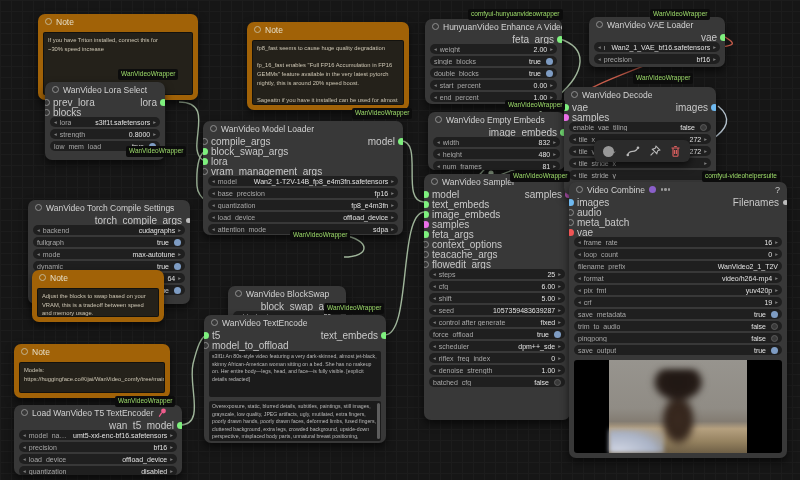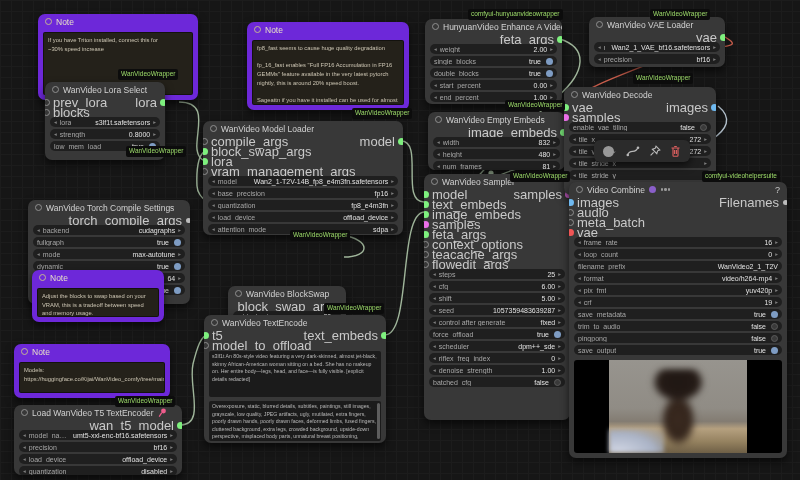--- a/index.html
+++ b/index.html
@@ -3,30 +3,30 @@
 <meta charset="utf-8">
 <style>
   html,body{margin:0;padding:0;background:#0e0e0e}
   .canvas{position:relative;width:800px;height:480px;overflow:hidden;background:#161616;
     font-family:"Liberation Sans","DejaVu Sans",sans-serif;}
   .grid{position:absolute;inset:0;z-index:0;
     background-image:linear-gradient(#1c1c1c 1px,transparent 1px),linear-gradient(90deg,#1c1c1c 1px,transparent 1px);
     background-size:11px 11px;}
   svg.links{position:absolute;inset:0;width:800px;height:480px;pointer-events:none;z-index:1}
   .node{position:absolute;border-radius:7px;background:#383838;box-shadow:0 4px 9px rgba(0,0,0,.6);z-index:2;color:#c7c7c7}
-  .node.note{background:#6d28d9}
+  .node.note{background:#a16207}
   .ntitle{display:flex;align-items:center;gap:4px;height:15px;padding:0 7px;font-size:8.5px;color:#d2d2d2;white-space:nowrap;overflow:hidden}
   .note .ntitle{color:#e6dec8}
   .cdot{flex:none;width:5px;height:5px;border:1px solid #8f8f8f;border-radius:50%}
   .note .cdot{border-color:#c2b593}
   .nhelp{margin-left:auto;color:#c9c9c9;font-size:9px}
   .nbody{position:absolute;left:0;right:0;top:15px;bottom:0;display:flex;flex-direction:column;overflow:hidden}
   .notebox{flex:1;margin:3px 5px 5px;background:#24211a;border-radius:2px;border:1px solid rgba(0,0,0,.45);
     color:#cdc6b4;font-size:5.8px;line-height:1.5;padding:3px 4px;white-space:pre-wrap;overflow:hidden}
-  .iorow{flex:none;display:flex;justify-content:space-between;align-items:center;height:10px;padding:0 1px;font-size:13px;color:#c9c9c9}
+  .iorow{flex:none;display:flex;justify-content:space-between;align-items:center;height:10px;padding:0 1px;font-size:10px;color:#c9c9c9}
   .ioL,.ioR{display:flex;align-items:center;gap:3px}
   .ioL{margin-left:-3px}.ioR{margin-right:-3px}
   .dot{flex:none;width:7px;height:7px;border-radius:50%;box-sizing:border-box}
   .dot.green{background:#7ef07e}.dot.pink{background:#ea6fe8}.dot.blue{background:#6fb9f0}.dot.red{background:#f05555}
   .dot.gray{border:1.5px solid #8d8d8d;background:transparent}
   .dot.mini{width:5px;height:5px;background:#bbbbbb;margin:1px}
   .wrow{flex:none;display:flex;align-items:center;height:10px;margin:0 5px 2px;background:#1f1f1f;border-radius:5px;
     padding:0 4px;font-size:7px;color:#a8a8a8;gap:3px;white-space:nowrap;overflow:hidden}
   .wrow .lab{overflow:hidden;text-overflow:ellipsis}
   .wrow .sp{flex:1}

